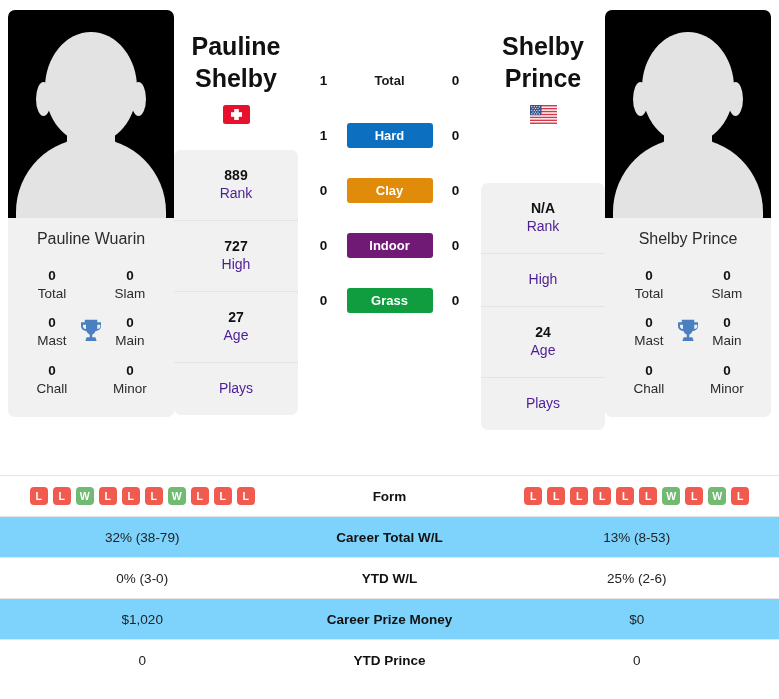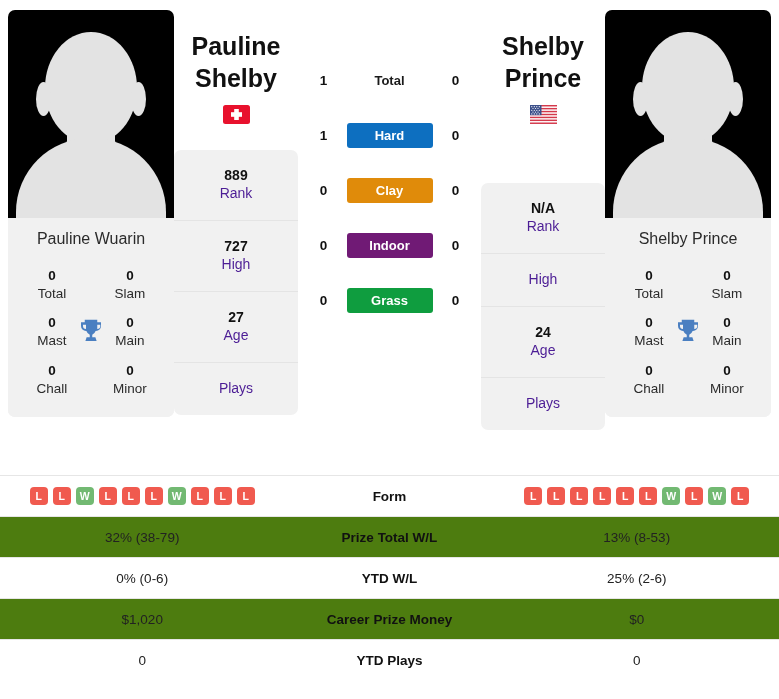--- a/index.html
+++ b/index.html
@@ -174,21 +174,21 @@
   .photo-col.right .sil-ear-r { background: #e3e3e3; }
 
   
   .stats { width: 779px; }
   .strow {
     display: flex;
     align-items: center;
     height: 41px;
     border-top: 1px solid #e6e6e6;
   }
-  .strow.shade { background: #4d7c0f; }
+  .strow.shade { background: #7dd3fc; }
   .stleft, .stright {
     flex: 1 1 0;
     text-align: center;
     font-size: 13.5px;
     color: #222;
   }
   .stmid {
     width: 210px;
     flex: 0 0 210px;
     text-align: center;
@@ -474,37 +474,37 @@
             <div class="fb W">W</div>
             <div class="fb L">L</div>
             <div class="fb W">W</div>
             <div class="fb L">L</div>
           </div>
       </div>
     </div>
 
     <div class="strow shade">
       <div class="stleft">32% (38-79)</div>
-      <div class="stmid">Prize Total W/L</div>
+      <div class="stmid">Career Total W/L</div>
       <div class="stright">13% (8-53)</div>
     </div>
 
     <div class="strow">
-      <div class="stleft">0% (0-6)</div>
+      <div class="stleft">0% (3-0)</div>
       <div class="stmid">YTD W/L</div>
       <div class="stright">25% (2-6)</div>
     </div>
 
     <div class="strow shade">
       <div class="stleft">$1,020</div>
       <div class="stmid">Career Prize Money</div>
       <div class="stright">$0</div>
     </div>
 
     <div class="strow">
       <div class="stleft">0</div>
-      <div class="stmid">YTD Plays</div>
+      <div class="stmid">YTD Prince</div>
       <div class="stright">0</div>
     </div>
 
   </div>
 
 </div>
 
 </body></html>

